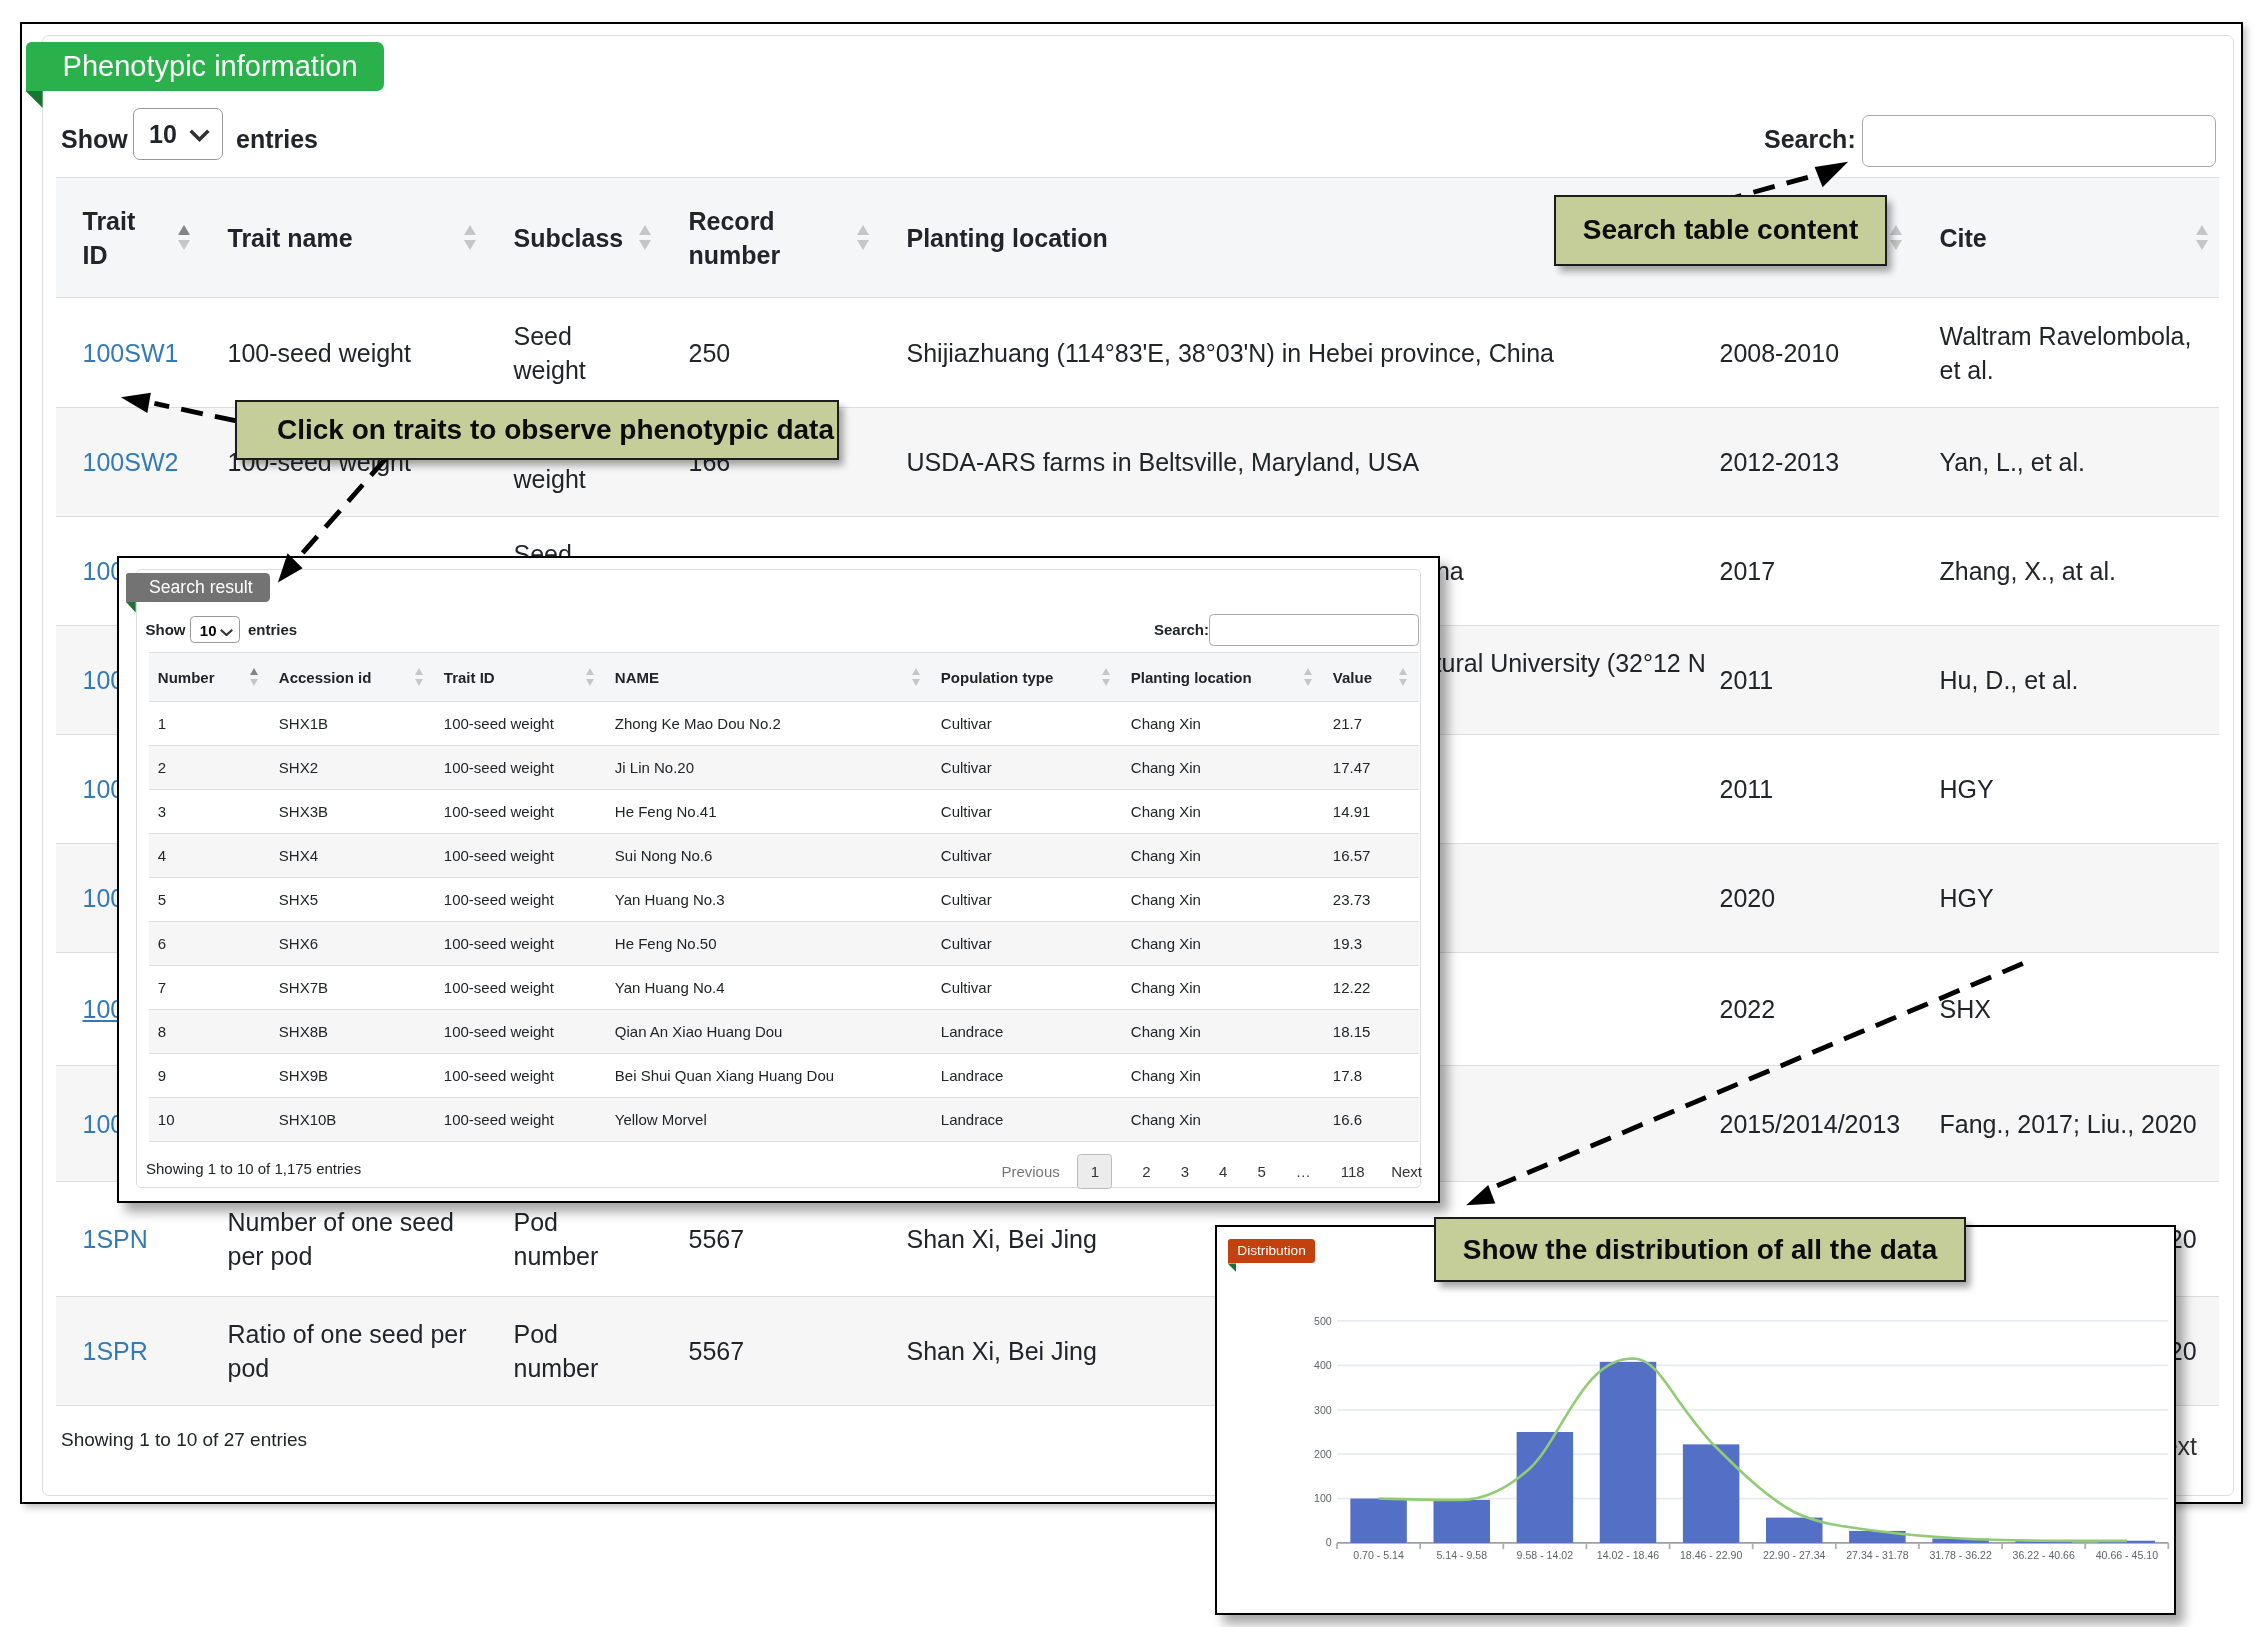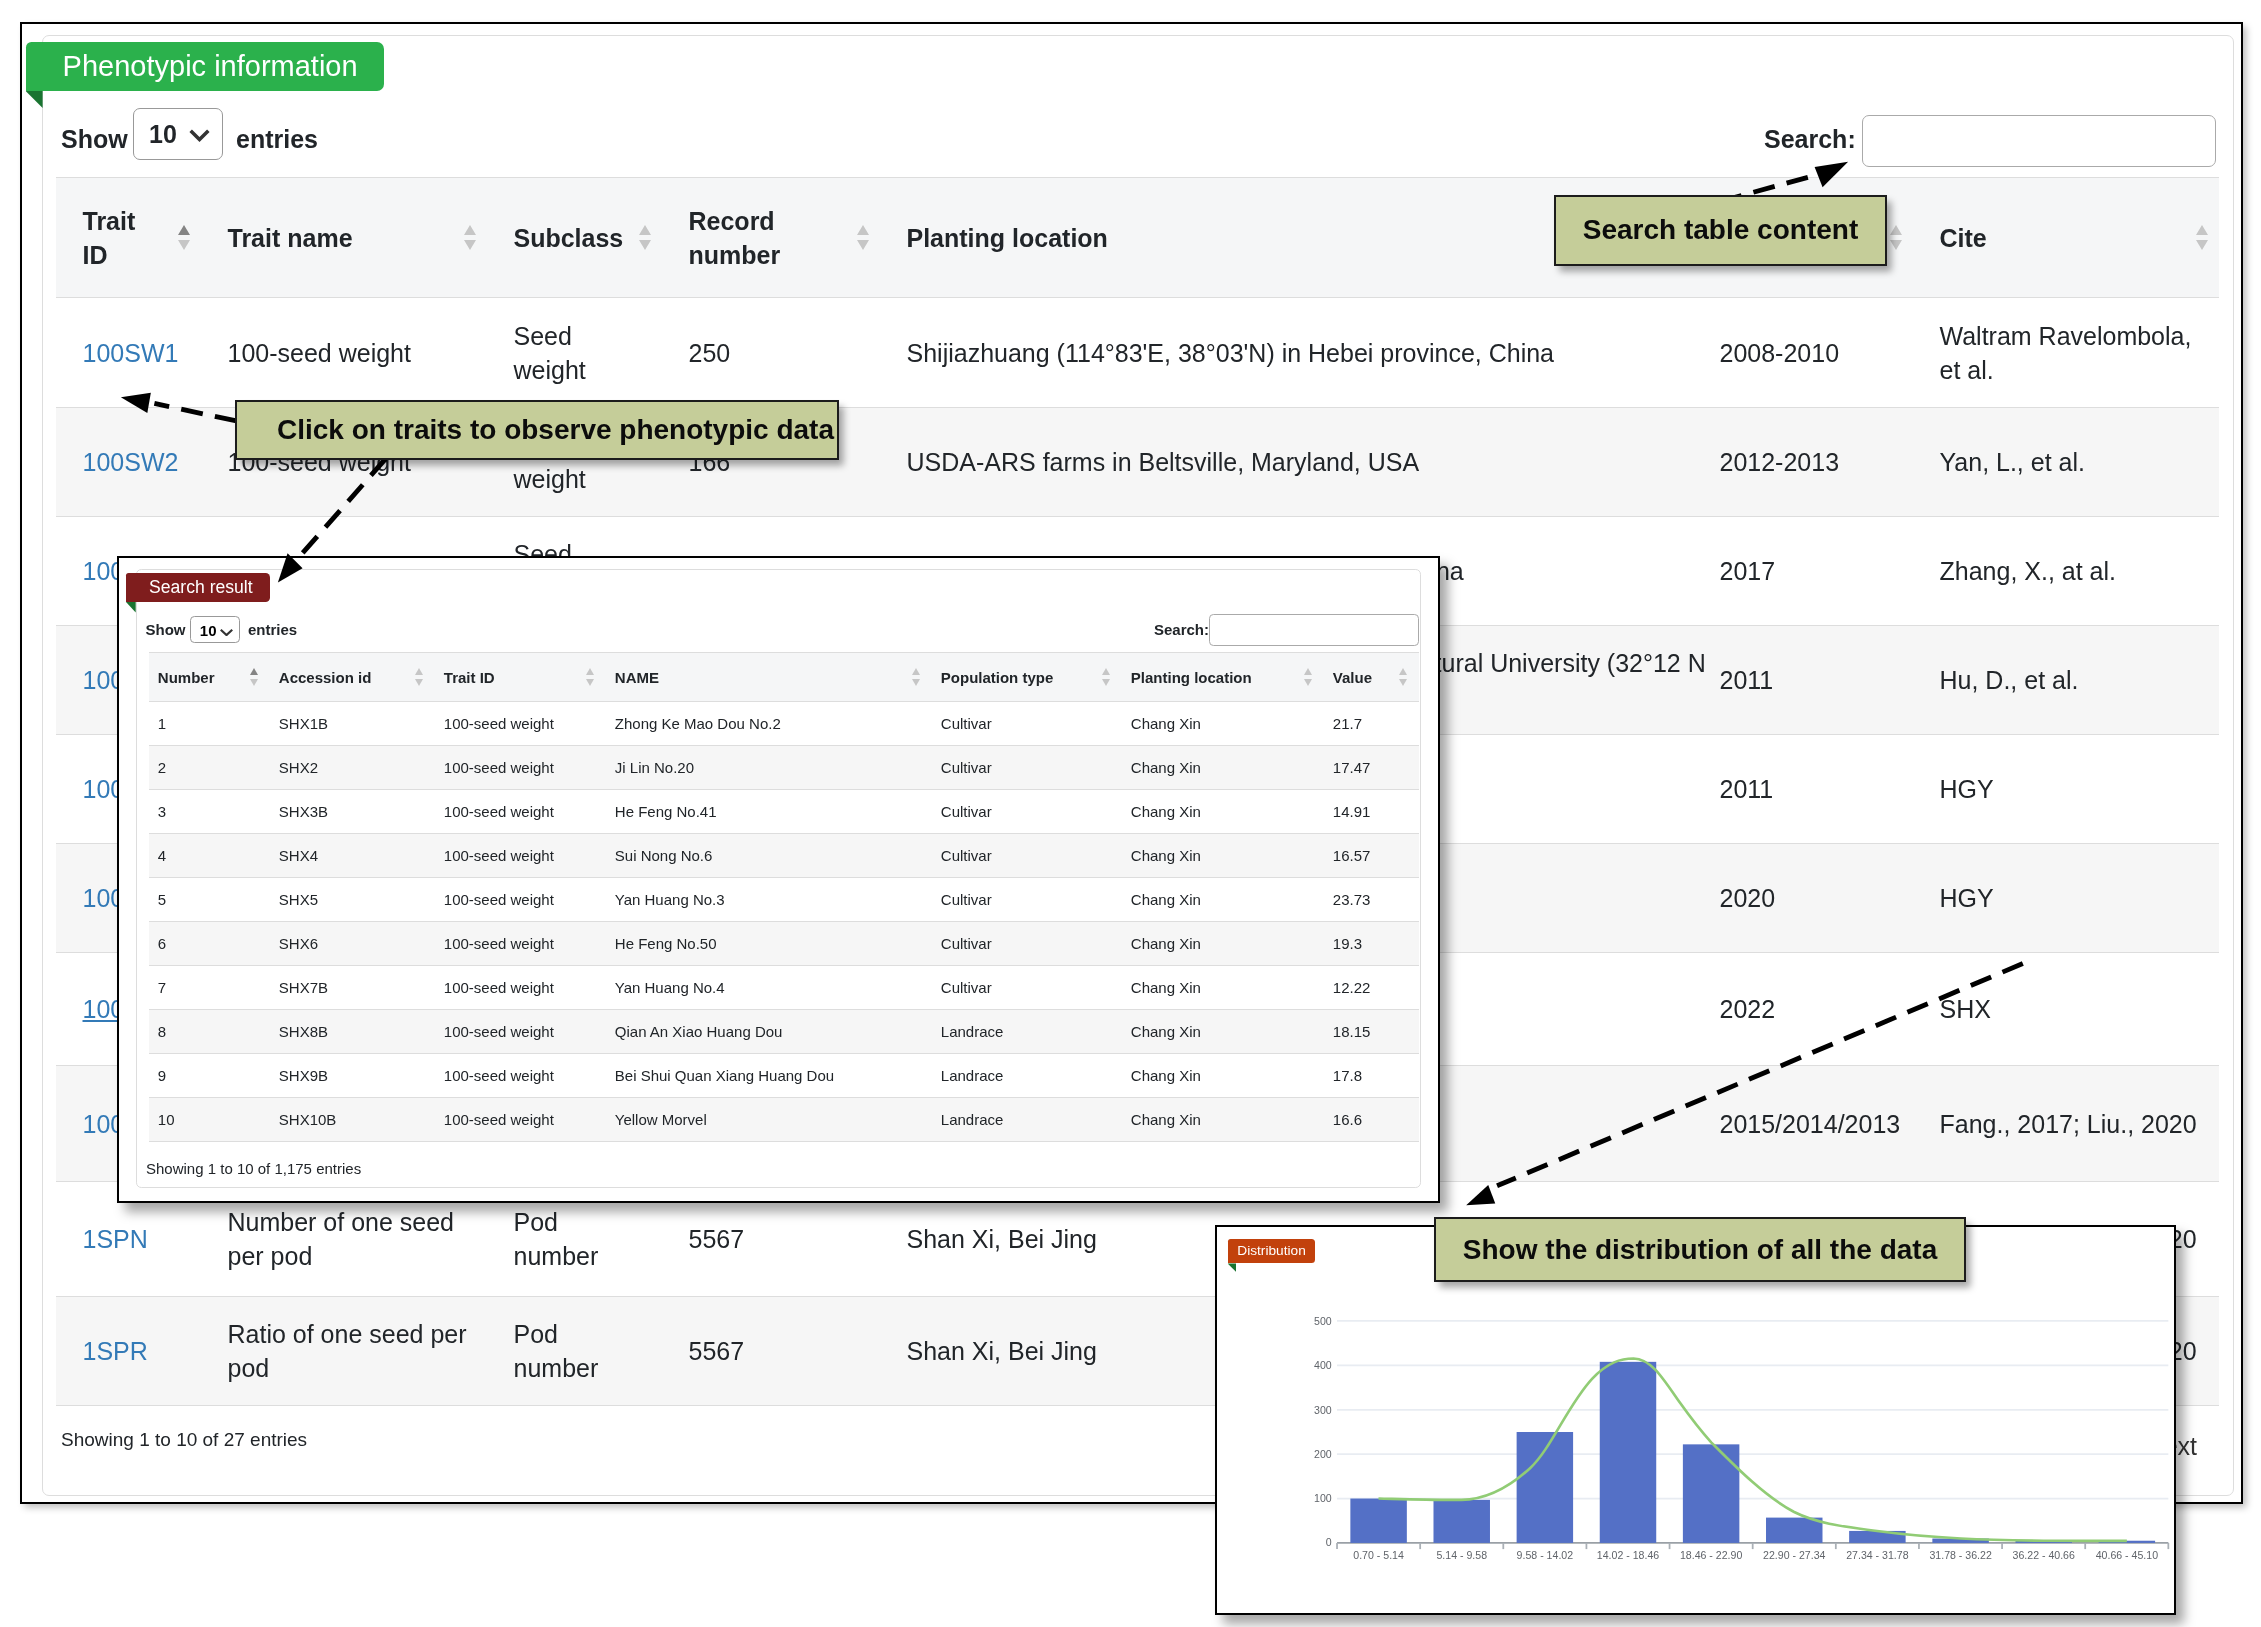--- a/index.html
+++ b/index.html
@@ -55,21 +55,21 @@
   .c1 { left:1514px; top:195px; width:333px; height:71px; line-height:66px;margin-left:40px; }
   .c2 { left:235px; top:400px; width:604px; height:60px; line-height:56px;padding-left:37px; }
   .c3 { left:1434px; top:1217px; width:532px; height:65px; line-height:61px; }
 
   .arrows { left:0; top:0; width:2261px; height:1628px; z-index:50; pointer-events:none; }
 
   
   .popup { left:117px; top:556px; width:1323px; height:647px; background:#fff; border:2.6px solid #000;
            z-index:20; box-shadow:8px 8.8px 10.6px rgba(0,0,0,0.35); }
   .ppanel { position:absolute; left:17px; top:10.6px; width:1285px; height:619px; border:0.9px solid #ddd; border-radius:5.3px; background:#fff; }
-  .ptag { position:absolute; left:7px; top:15px; height:29px; background:#7f1d1d; color:#fff; font-size:17.6px;
+  .ptag { position:absolute; left:7px; top:15px; height:29px; background:#737373; color:#fff; font-size:17.6px;
           line-height:28px; padding:0 17.6px 0 23px; border-radius:2.6px 4.4px 4.4px 0; z-index:5;text-align:center; }
   .ptag .fold { position:absolute; left:0; top:29px; width:9.7px; height:10.6px; background:#1a7431;
                 clip-path:polygon(0 0, 100% 0, 100% 100%); }
   .pshow { position:absolute; left:26.5px; top:63px; font-size:15px; font-weight:bold; color:#212529; }
   .pselbox { position:absolute; left:71px; top:58px; width:50px; height:27px; border:0.9px solid #999; border-radius:4.4px; background:#fff; }
   .pselbox .v { position:absolute; left:8.8px; top:5.3px; font-size:15px; font-weight:bold; }
   .pselbox svg { position:absolute; right:5.3px; top:10.6px; }
   .pentries { position:absolute; left:129px; top:63px; font-size:15px; font-weight:bold; color:#212529; }
   .psearchl { position:absolute; left:1035px; top:63px; font-size:15px; font-weight:bold; color:#212529; }
   .psearchi { position:absolute; left:1090px; top:56px; width:210px; height:32px; border:0.9px solid #aaa; border-radius:4.4px; background:#fff; }
@@ -417,20 +417,21 @@
           <td>SHX10B</td>
           <td>100-seed weight</td>
           <td>Yellow Morvel</td>
           <td>Landrace</td>
           <td>Chang Xin</td>
           <td>16.6</td>
         </tr>
   </tbody>
   </table>
   <div class="pinfo">Showing 1 to 10 of 1,175 entries</div>
+  <div class="ppag"><span class="prev">Previous</span><span class="cur">1</span><span class="pg">2</span><span class="pg">3</span><span class="pg">4</span><span class="pg">5</span><span class="pg">…</span><span class="pg">118</span><span class="next">Next</span></div>
 </div>
 
 <div class="abs dist">
   <div class="dtag">Distribution<div class="fold"></div></div>
   <svg width="954" height="383" viewBox="0 0 1081 434" style="position:absolute;left:0;top:0;">
     <g stroke="#e8ecf2" stroke-width="2">
       <line x1="136" y1="106.5" x2="1078" y2="106.5"></line>
       <line x1="136" y1="156.8" x2="1078" y2="156.8"></line>
       <line x1="136" y1="207.1" x2="1078" y2="207.1"></line>
       <line x1="136" y1="257.4" x2="1078" y2="257.4"></line>

